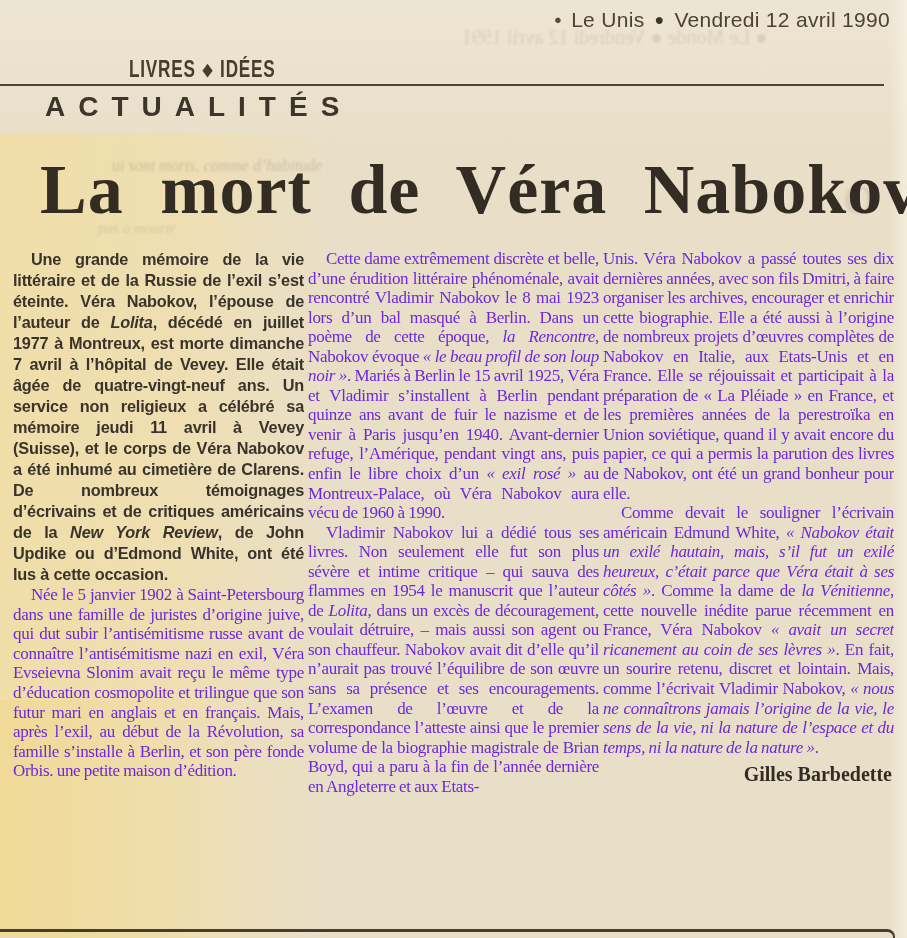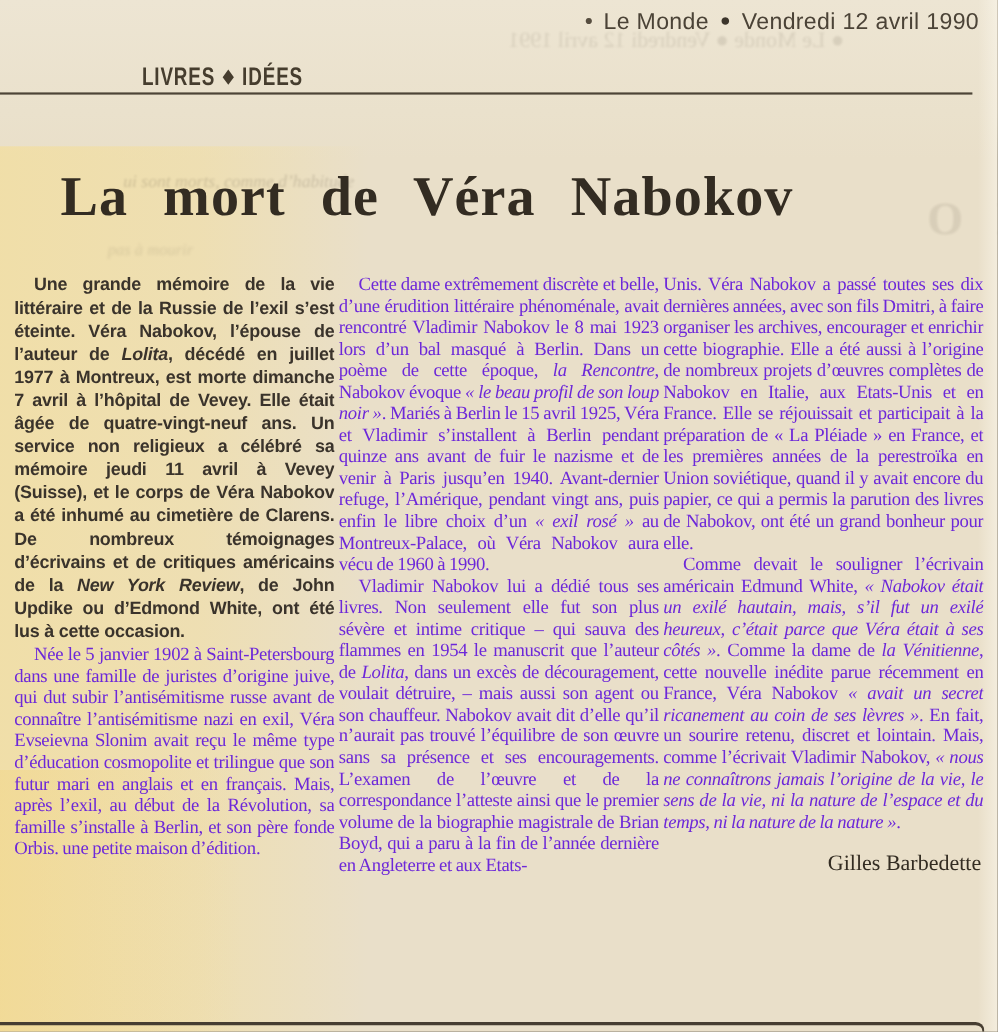--- a/index.html
+++ b/index.html
@@ -30,38 +30,38 @@
     font-family:"Liberation Sans", sans-serif;font-weight:700;font-size:22px;color:#463d2e;
     letter-spacing:1px;transform:scale(0.78,1.05);transform-origin:left top;}
   .kicker .diamond{font-size:16px;vertical-align:2px;margin:0 9px;}
 
   .rule-top{position:absolute;top:84px;left:0;width:884px;height:2px;background:#4d4437;}
 
   .section-title{position:absolute;top:91px;left:45px;white-space:nowrap;
     font-family:"Liberation Sans", sans-serif;font-weight:700;font-size:28px;
     letter-spacing:13px;color:#3d352a;}
 
-  .headline{position:absolute;top:150px;left:55px;width:835px;white-space:nowrap;
-    font-family:"Liberation Serif", serif;font-weight:700;font-size:51px;color:#332c22;
-    letter-spacing:1px;word-spacing:18px;}
+  .headline{position:absolute;top:150px;left:40px;width:835px;white-space:nowrap;
+    font-family:"Liberation Serif", serif;font-weight:700;font-size:70px;color:#332c22;
+    letter-spacing:1px;word-spacing:18px;text-align:right;}
 
   .columns{position:absolute;left:13px;top:249px;width:881px;height:684px;
     display:grid;grid-template-columns:1fr 1fr 1fr;column-gap:4px;}
   .col{overflow:hidden;}
   .col p{margin:0;}
   .lead{font-family:"Liberation Sans", sans-serif;font-weight:700;
     font-size:16.3px;line-height:1.29;text-align:justify;color:#3a332b;
     letter-spacing:-0.2px;text-indent:18px;}
   .body{font-size:17px;line-height:1.15;text-align:justify;color:#6d28d9;
     letter-spacing:-0.3px;word-spacing:-0.5px;}
   .body.indent{text-indent:18px;}
   .col em{font-style:italic;}
 
-  .byline{text-align:right;font-family:"Liberation Serif", serif;font-weight:400;
-    font-size:20px;color:#332c22;margin-top:17px;padding-right:2px;}
+  .byline{text-align:right;font-family:"Liberation Serif", serif;font-weight:700;
+    font-size:20px;color:#332c22;margin-top:6px;padding-right:2px;}
 
   .rule-bottom{position:absolute;left:0;top:929px;width:893px;height:9px;
     border-top:3px solid #463d31;border-right:2px solid #463d31;border-top-right-radius:8px;}
 
   .ghost-layer{position:absolute;inset:0;pointer-events:none;}
   .ghost{position:absolute;color:#4a4030;font-family:"Liberation Serif", serif;white-space:nowrap;}
 </style>
 </head>
 <body>
 
@@ -73,29 +73,30 @@
   <div class="bg-vignette"></div>
 
   <div class="ghost-layer" id="ghost-layer">
       <div class="ghost" style="left: 462px; top: 26px; font-size: 20px; opacity: 0.12; transform: scaleX(-1); filter: blur(1px);">● Le Monde ● Vendredi 12 avril 1991</div>
       <div class="ghost" style="left: 112px; top: 157px; font-size: 16px; opacity: 0.2; font-style: italic; filter: blur(1px);">ui sont morts, comme d’habitude</div>
       <div class="ghost" style="left: 98px; top: 220px; font-size: 15px; opacity: 0.14; font-style: italic; filter: blur(1.3px);">pas à mourir</div>
       <div class="ghost" style="left: 843px; top: 176px; font-size: 42px; opacity: 0.1; font-weight: 700; filter: blur(1px); letter-spacing: 10px;">O M</div>
     </div>
 
   <div class="masthead">
-    <span class="b1">●</span><span>Le Monde</span><span class="b2">●</span><span>Vendredi 12 avril 1990</span>
+    <span class="b1">●</span><span>Le Unis</span><span class="b2">●</span><span>Vendredi 12 avril 1990</span>
   </div>
 
   <div class="kicker">
     <span>LIVRES</span><span class="diamond">◆</span><span>IDÉES</span>
   </div>
 
   <div class="rule-top"></div>
 
+  <div class="section-title">ACTUALITÉS</div>
 
   <h1 class="headline" style="margin:0;">La mort de Véra Nabokov</h1>
 
   <div class="columns">
     <div class="col">
       <div>
           <p class="lead"><span>Une grande mémoire de la vie littéraire et de la Russie de l’exil s’est éteinte. Véra Nabokov, l’épouse de l’auteur de </span><em>Lolita</em><span>, décédé en juillet 1977 à Montreux, est morte dimanche 7 avril à l’hôpital de Vevey. Elle était âgée de quatre-vingt-neuf ans. Un service non religieux a célébré sa mémoire jeudi 11 avril à Vevey (Suisse), et le corps de Véra Nabokov a été inhumé au cimetière de Clarens. De nombreux témoignages d’écrivains et de critiques américains de la </span><em>New York Review</em><span>, de John Updike ou d’Edmond White, ont été lus à cette occasion.</span></p>
           <p class="body indent"><span>Née le 5 janvier 1902 à Saint-Petersbourg dans une famille de juristes d’origine juive, qui dut subir l’antisémitisme russe avant de connaître l’antisémitisme nazi en exil, Véra Evseievna Slonim avait reçu le même type d’éducation cosmopolite et trilingue que son futur mari en anglais et en français. Mais, après l’exil, au début de la Révolution, sa famille s’installe à Berlin, et son père fonde Orbis. une petite maison d’édition.</span></p>
         </div>
     </div>

